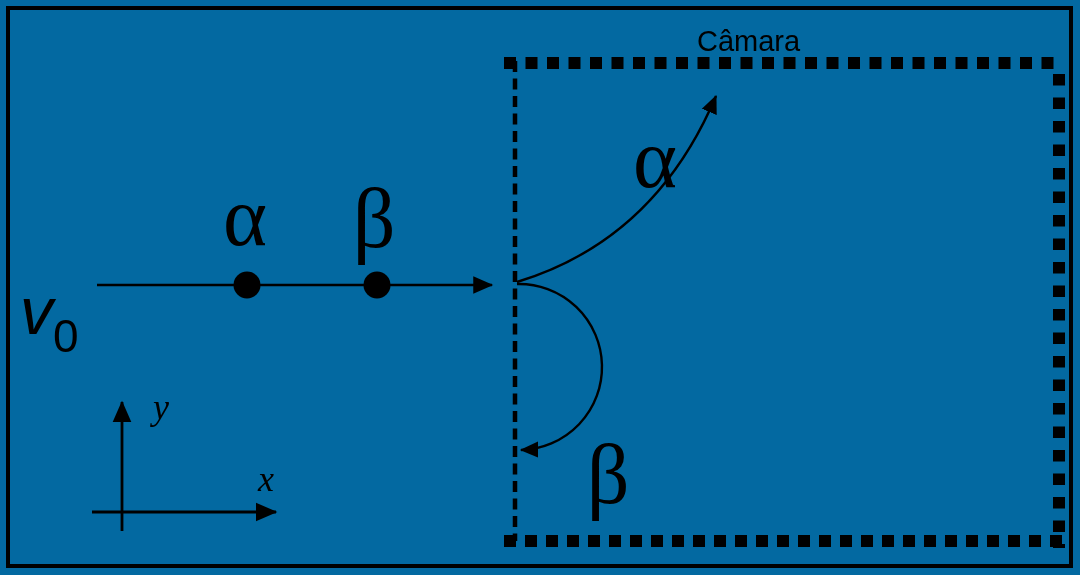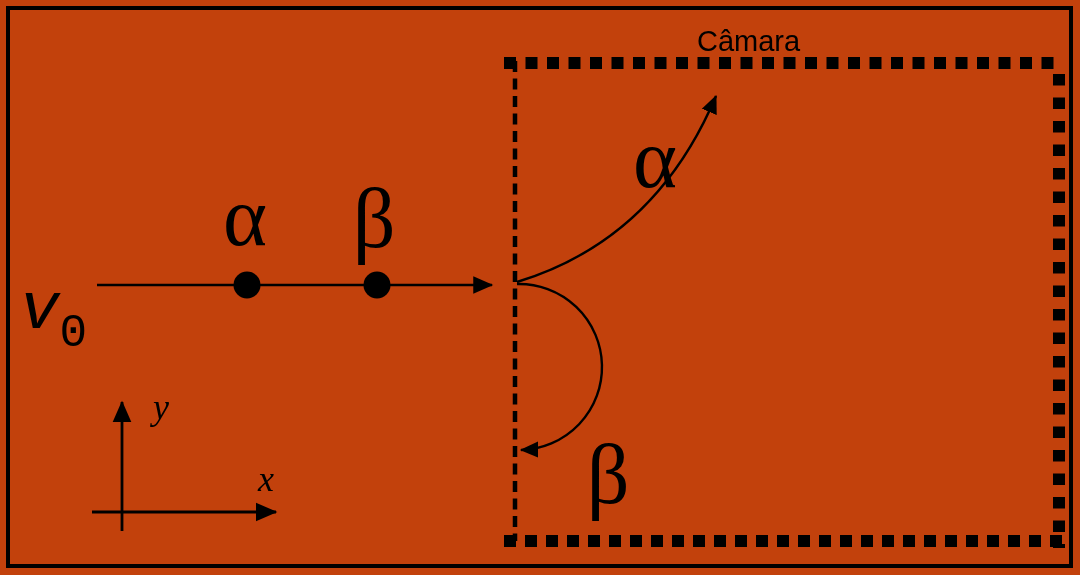--- a/index.html
+++ b/index.html
@@ -4,21 +4,21 @@
 <style>
   html, body {
     margin: 0;
     padding: 0;
     background: #ffffff;
   }
   #stage {
     position: relative;
     width: 1080px;
     height: 575px;
-    background: #c2410c;
+    background: #0369a1;
     overflow: hidden;
     font-family: "Liberation Sans", sans-serif;
     color: #000;
   }
   .frame {
     position: absolute;
     left: 6px; top: 6px; right: 7px; bottom: 7px;
     border: 4px solid #000000;
   }
   svg.geometry {
@@ -37,21 +37,21 @@
     font-family: "Liberation Serif", serif;
     font-size: 84px;
     width: 90px;
     text-align: center;
   }
   .chamber-title {
     font-size: 29px;
     font-family: "Liberation Sans", sans-serif;
   }
   .velocity {
-    font-family: Liberation Mono, monospace;
+    font-family: Liberation Sans, sans-serif;
     font-style: italic;
     font-size: 66px;
   }
   .velocity .sub {
     font-size: 46px;
     font-style: normal;
     vertical-align: -18px;
   }
   .axis-label {
     font-family: "Liberation Serif", serif;

